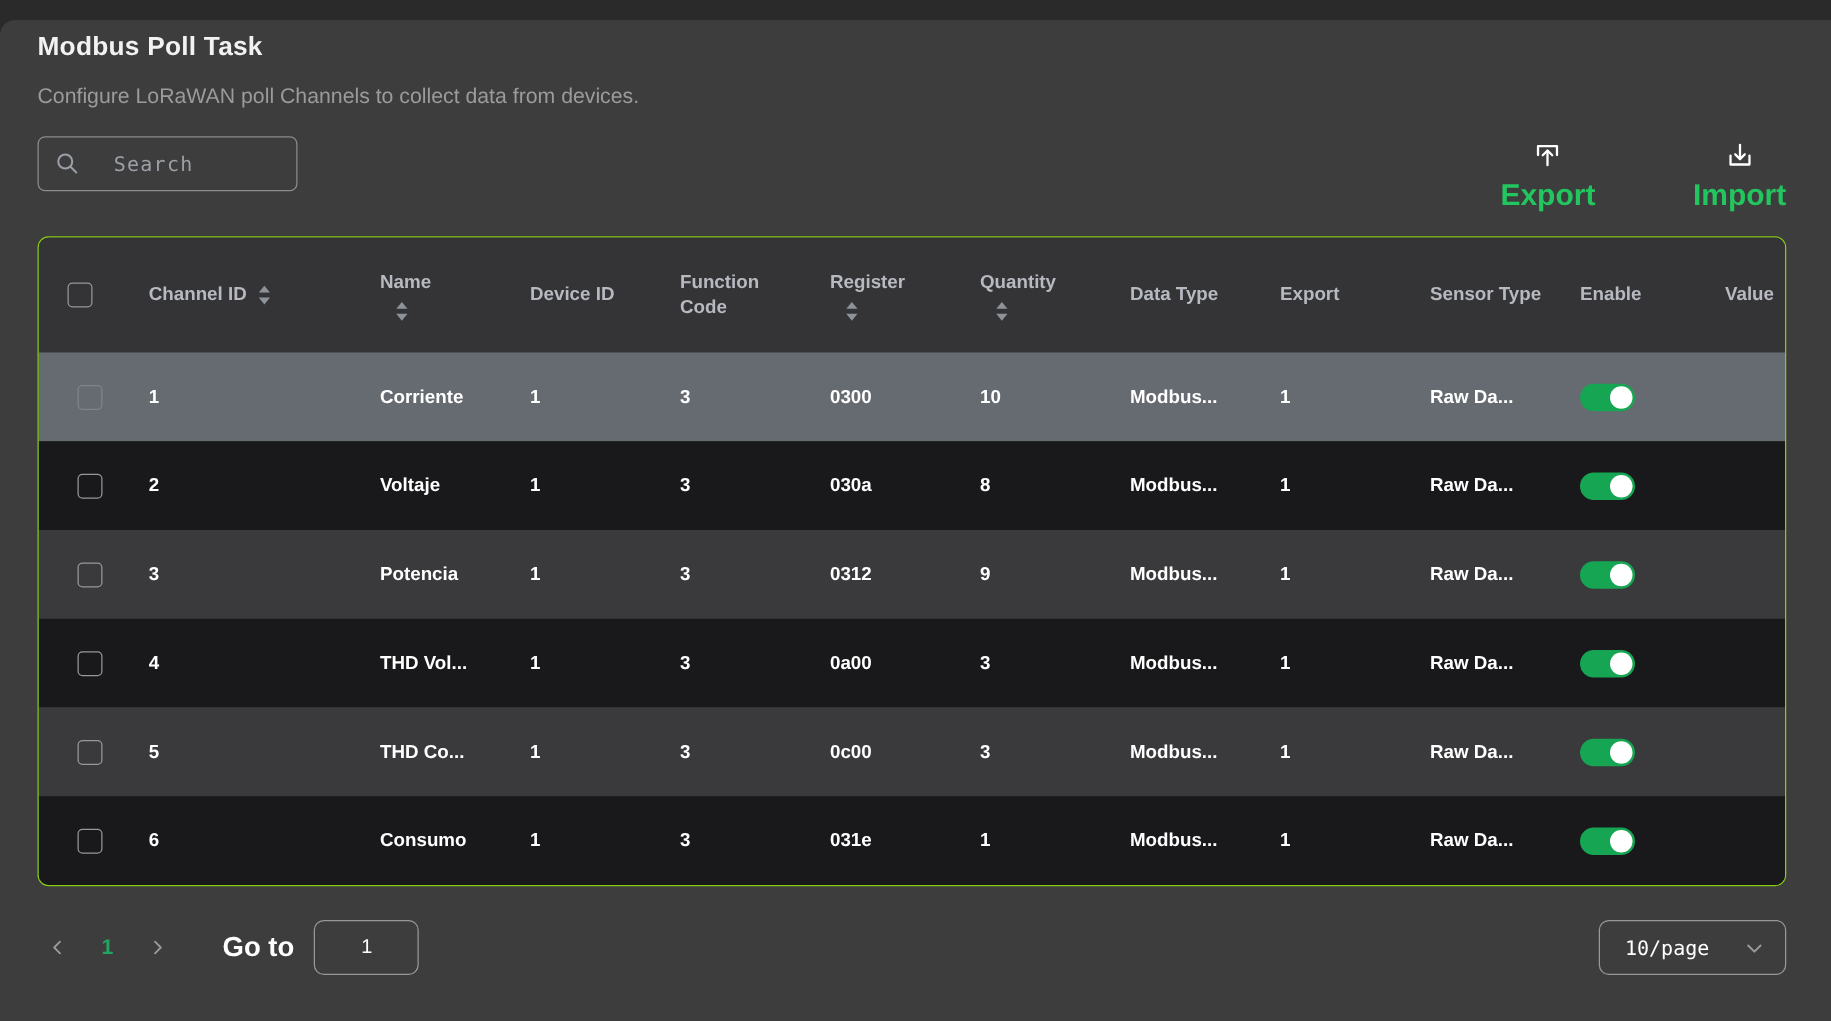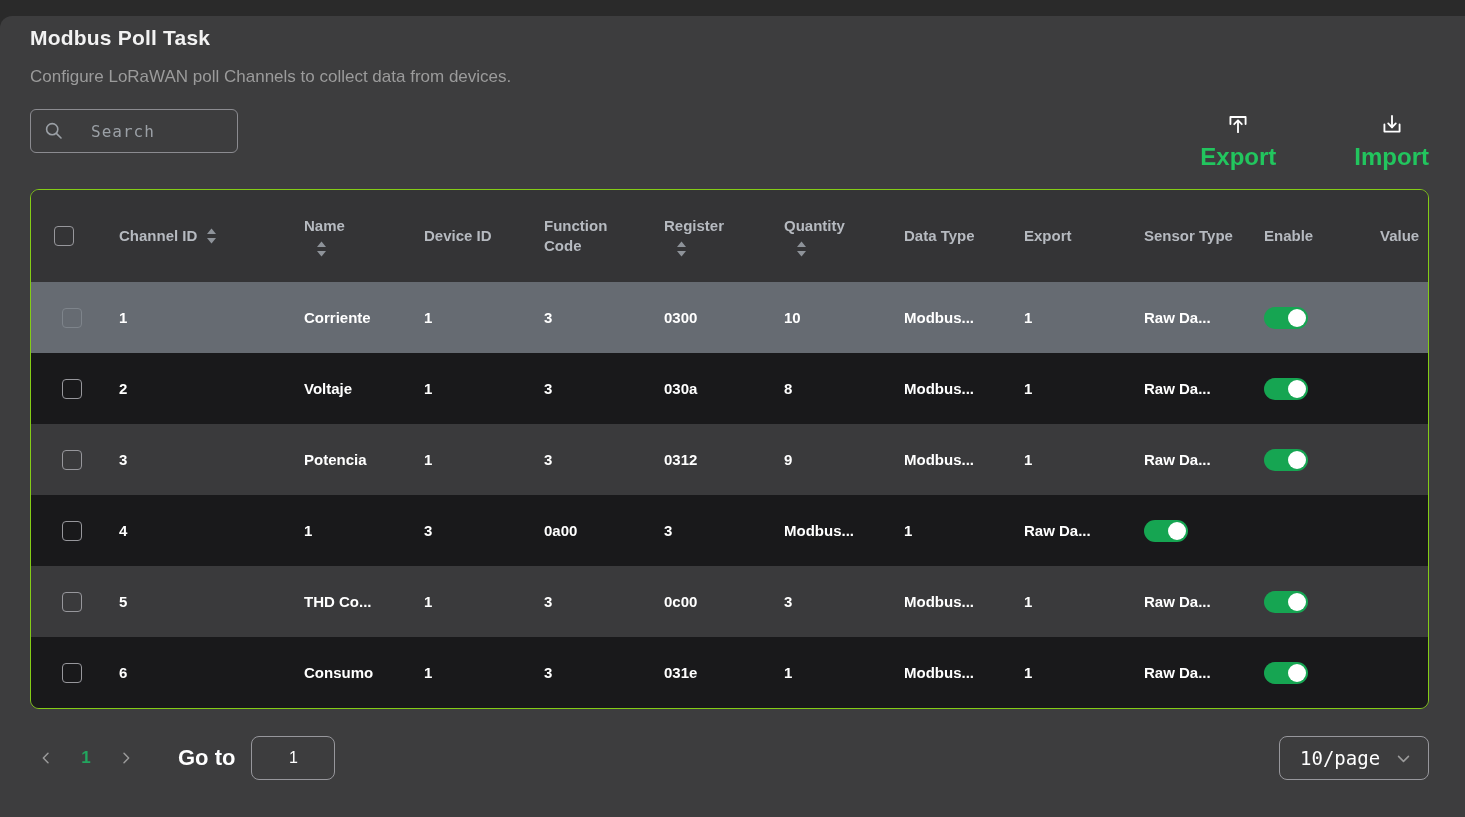--- a/index.html
+++ b/index.html
@@ -104,21 +104,21 @@
     background:transparent; border:1px solid #97979c; border-radius:8px;
     color:#fff; font-size:16px; text-align:center; outline:none;
     font-family:"Liberation Sans", sans-serif;
   }
   .page-size {
     width:150px; height:44px;
     border:1px solid #97979c; border-radius:8px;
     display:flex; align-items:center; justify-content:space-between;
     padding:0 16px 0 20px; cursor:pointer;
   }
-  .page-size .ps-text { font-size:19px; color:#fff; font-family:"DejaVu Sans Mono", monospace; }
+  .page-size .ps-text { font-size:16px; color:#fff; font-family:"DejaVu Sans Mono", monospace; }
 </style>
 </head>
 <body>
 
 <div class="panel">
 
   <div class="page-title">Modbus Poll Task</div>
   <div class="page-subtitle">Configure LoRaWAN poll Channels to collect data from devices.</div>
 
   <div class="controls-row">
@@ -339,20 +339,23 @@
       </div>
       <div class="td"></div>
     </div>
 
     <div class="tr grid-row stripe-dark">
       <div class="td td-check">
         <span class="checkbox"></span>
       </div>
       <div class="td">
             <span>4</span>
+          </div>
+      <div class="td">
+            <span>THD Vol...</span>
           </div>
       <div class="td">
             <span>1</span>
           </div>
       <div class="td">
             <span>3</span>
           </div>
       <div class="td">
             <span>0a00</span>
           </div>

